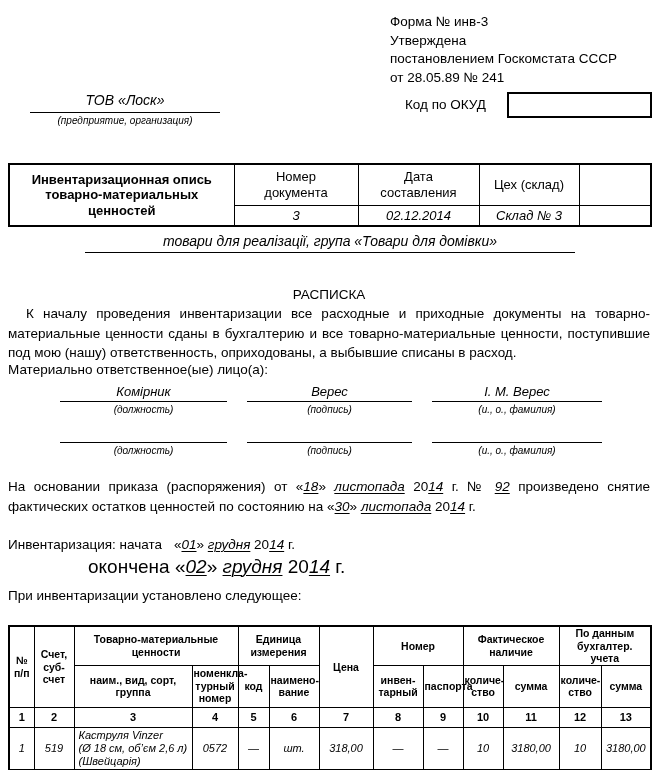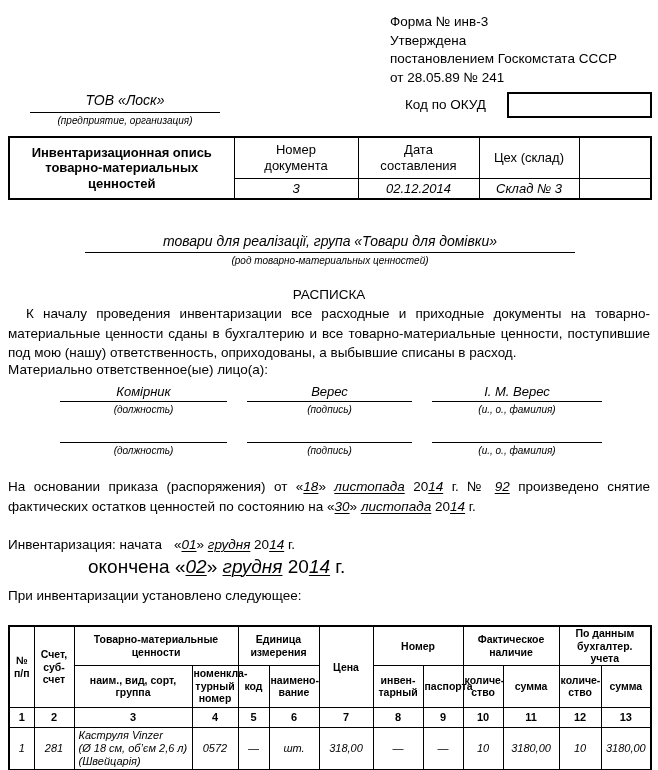--- a/index.html
+++ b/index.html
@@ -18,21 +18,21 @@
   
   .okud-label { left:405px; top:97px; font-size:13.5px; }
   .okud-box { left:507px; top:92px; width:141px; height:22px; border:2px solid #000; background:#fff; }
 
   
   .company { left:30px; top:88px; width:190px; }
   .company .val { font-size:14px; font-style:italic; text-align:center; height:24px; line-height:24px; border-bottom:1.5px solid #000; }
   .small-caption { font-style:italic; font-size:10px; text-align:center; line-height:12px; margin-top:2px; }
 
   
-  .doc-table-wrap { left:8px; top:136px; }
+  .doc-table-wrap { left:8px; top:163px; }
   table { border-collapse:collapse; table-layout:fixed; }
   .doc-table { width:642px; border:2px solid #000; }
   .doc-table td { border:1.5px solid #000; text-align:center; vertical-align:middle; font-size:13px; line-height:15.5px; padding:1px 2px; overflow:hidden; }
   .doc-table .title-cell { font-weight:bold; }
   .doc-table .val { font-style:italic; }
 
   
   .subject { left:85px; top:231px; width:490px; }
   .subject .val { font-size:14px; font-style:italic; text-align:center; height:21px; line-height:21px; border-bottom:1.5px solid #000; }
 
@@ -115,21 +115,20 @@
         <td class="val">02.12.2014</td>
         <td class="val">Склад № 3</td>
         <td></td>
       </tr>
     </tbody>
       </table>
   </div>
 
   <div class="abs subject">
     <div class="val">товари для реалізації, група «Товари для домівки»</div>
-    <div class="small-caption">(род товарно-материальных ценностей)</div>
   </div>
 
   <div class="abs receipt-title">РАСПИСКА</div>
   <div class="abs receipt-body">К началу проведения инвентаризации все расходные и приходные документы на товарно-материальные ценности сданы в бухгалтерию и все товарно-материальные ценности, поступившие под мою (нашу) ответственность, оприходованы, а выбывшие списаны в расход.</div>
   <div class="abs persons-label">Материально ответственное(ые) лицо(а):</div>
 
   <div class="sig-col sig-row1 sig-c1">
     <div class="sig-val">Комірник</div>
     <div class="small-caption">(должность)</div>
   </div>
@@ -225,21 +224,21 @@
         <td class="colnum">7</td>
         <td class="colnum">8</td>
         <td class="colnum">9</td>
         <td class="colnum">10</td>
         <td class="colnum">11</td>
         <td class="colnum">12</td>
         <td class="colnum">13</td>
       </tr>
       <tr style="height:43px">
         <td class="data">1</td>
-        <td class="data">281</td>
+        <td class="data">519</td>
         <td class="data name-cell pre">Каструля Vinzer
 (Ø 18 см, об’єм 2,6 л)
 (Швейцарія)</td>
         <td class="data">0572</td>
         <td class="data">—</td>
         <td class="data">шт.</td>
         <td class="data">318,00</td>
         <td class="data">—</td>
         <td class="data">—</td>
         <td class="data">10</td>

